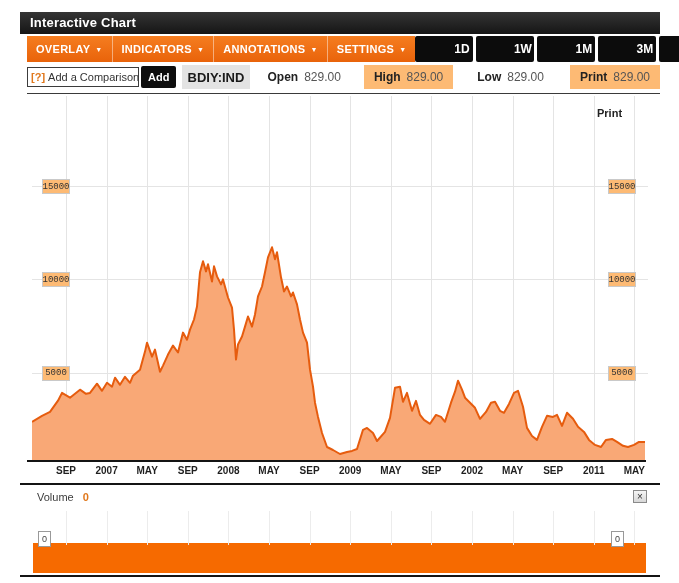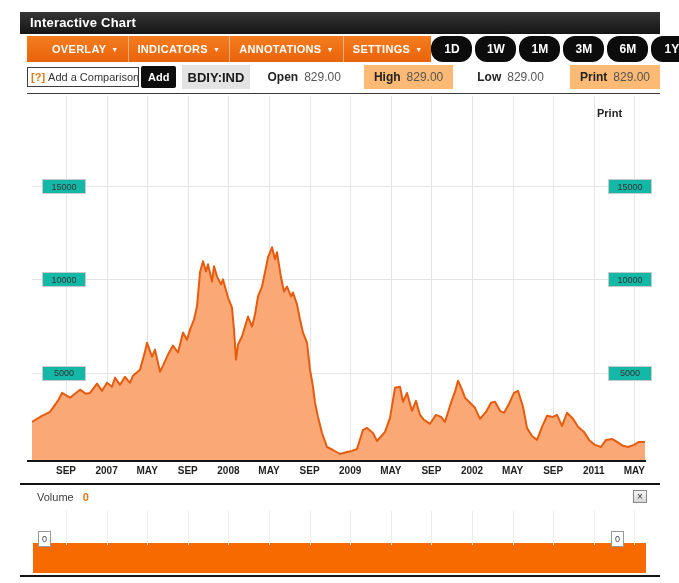--- a/index.html
+++ b/index.html
@@ -6,27 +6,27 @@
   #app{position:relative;width:679px;height:583px;background:#fff;overflow:hidden;
        font-family:"Liberation Sans",sans-serif;}
 
   
   .titlebar{position:absolute;left:20px;top:12px;width:640px;height:22px;
     background:linear-gradient(#353535,#151515);color:#fff;font-size:13px;font-weight:bold;
     line-height:22px;padding-left:10px;box-sizing:border-box;letter-spacing:.2px;}
 
   
   .menubar{position:absolute;left:27px;top:36px;width:629px;height:26px;display:flex;align-items:stretch;}
-  .menu-group{display:flex;background:linear-gradient(#f57d20,#e9630a);padding-left:16px;}
+  .menu-group{display:flex;background:linear-gradient(#f57d20,#e9630a);}
   .menu-item{display:flex;align-items:center;padding:0 9px;color:#fff;font-size:11px;font-weight:bold;
     border-right:1px solid rgba(255,255,255,.45);cursor:pointer;letter-spacing:.3px;}
   .menu-item:last-child{border-right:none;}
   .caret{font-size:7px;margin-left:5px;padding-top:1px;}
-  .range-btn{width:41px;margin-left:3px;background:#0c0c0c;color:#fff;font-size:12px;font-weight:bold;
-    display:flex;align-items:center;justify-content:center;border-radius:12px;cursor:pointer;}
+  .range-btn{width:23px;margin-left:3px;background:#0c0c0c;color:#fff;font-size:12px;font-weight:bold;
+    display:flex;align-items:center;justify-content:center;border-radius:2px;cursor:pointer;padding-left:35px;}
   .range-btn.first{margin-left:auto;}
   .range-btn.selected{background:#fdf7ee;color:#e0771b;}
 
   
   .toolbar{position:absolute;left:27px;top:64px;width:633px;height:26px;display:flex;align-items:center;font-size:12px;}
   .compare-box{width:112px;height:20px;border:1px solid #3c3c3c;display:flex;align-items:center;
     background:#fff;font-size:11px;color:#333;cursor:text;box-sizing:border-box;white-space:nowrap;}
   .help{color:#e0771b;margin:0 3px;font-size:11px;font-weight:bold;}
   .add-btn{margin-left:2px;height:22px;padding:0 7px;background:#0d0d0d;color:#fff;font-weight:bold;
     font-size:11px;display:flex;align-items:center;border-radius:2px;cursor:pointer;}
@@ -35,22 +35,22 @@
   .quote{display:flex;align-items:center;height:24px;padding:0 10px;color:#222;white-space:nowrap;}
   .quote.boxed{background:#fdba74;}
   .quote .ql{font-weight:bold;margin-right:6px;color:#222;}
   .quote .qv{color:#555;}
   .hline-top{position:absolute;left:27px;top:93px;width:633px;height:1px;background:#3a3a3a;}
 
   
   #chart{position:absolute;left:0;top:96px;width:679px;height:364px;}
   .vgrid{position:absolute;width:1px;background:#e4e4e4;top:0;height:364px;}
   .hgrid{position:absolute;left:32px;width:616px;height:1px;background:#e4e4e4;}
-  .tickbox{position:absolute;width:44px;height:15px;background:#14b8a6;border:1px solid #c9c9c9;
-    font-size:9px;color:#333;display:flex;align-items:center;justify-content:center;box-sizing:border-box;}
+  .tickbox{position:absolute;width:28px;height:15px;background:#fdba74;border:1px solid #c9c9c9;
+    font-size:9px;color:#333;display:flex;align-items:center;justify-content:center;box-sizing:border-box;font-family:Liberation Mono, monospace;}
   .print{position:absolute;left:597px;top:11px;font-size:11px;font-weight:bold;color:#222;cursor:pointer;}
   #plot-svg{position:absolute;left:32px;top:0;}
 
   
   #xaxis{position:absolute;left:0;top:460px;width:679px;height:22px;padding-left:38px;}
   .xaxis-line{position:absolute;left:27px;top:0;width:619px;height:2px;background:#141414;}
   .xlabel{position:absolute;top:5px;width:40px;text-align:center;font-size:10px;font-weight:bold;color:#1f1f1f;}
 
   
   #volume{position:absolute;left:0;top:483px;width:679px;height:97px;}

